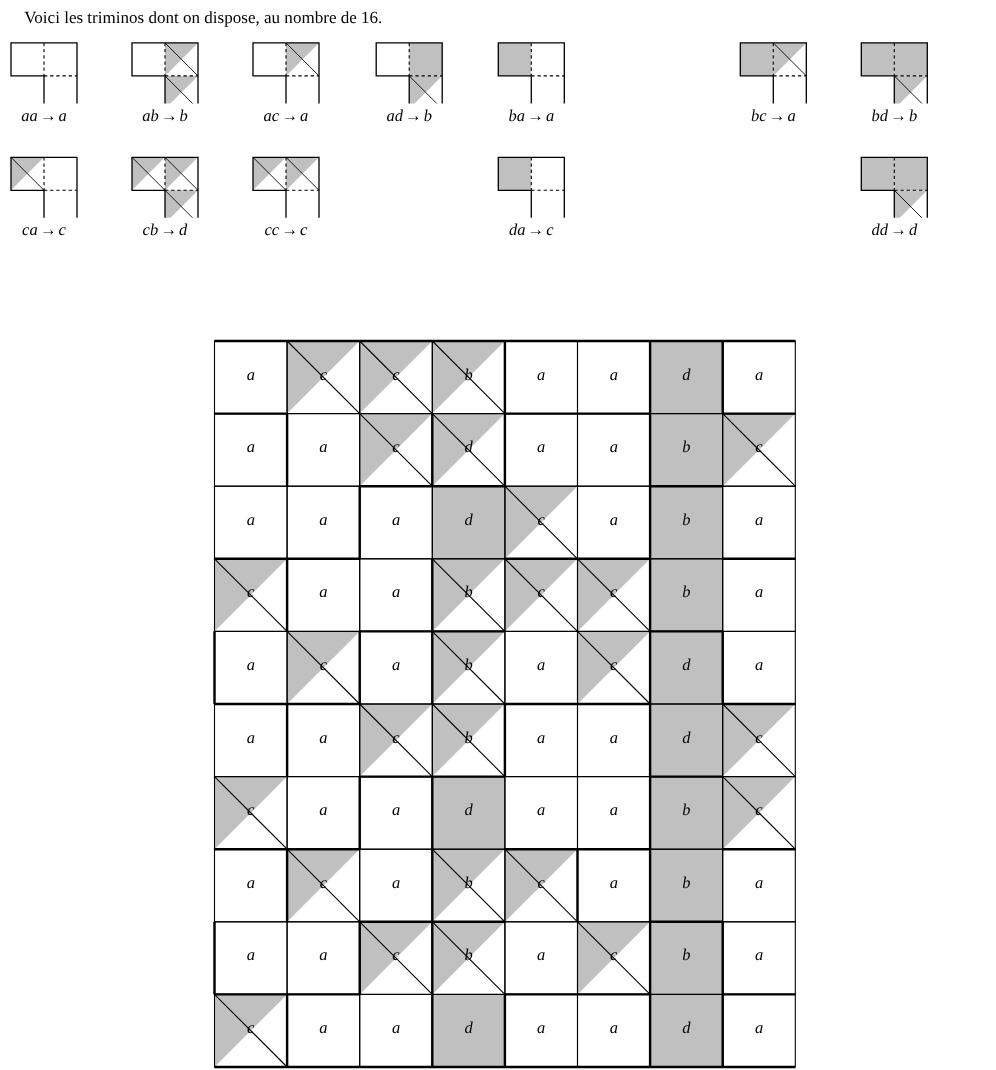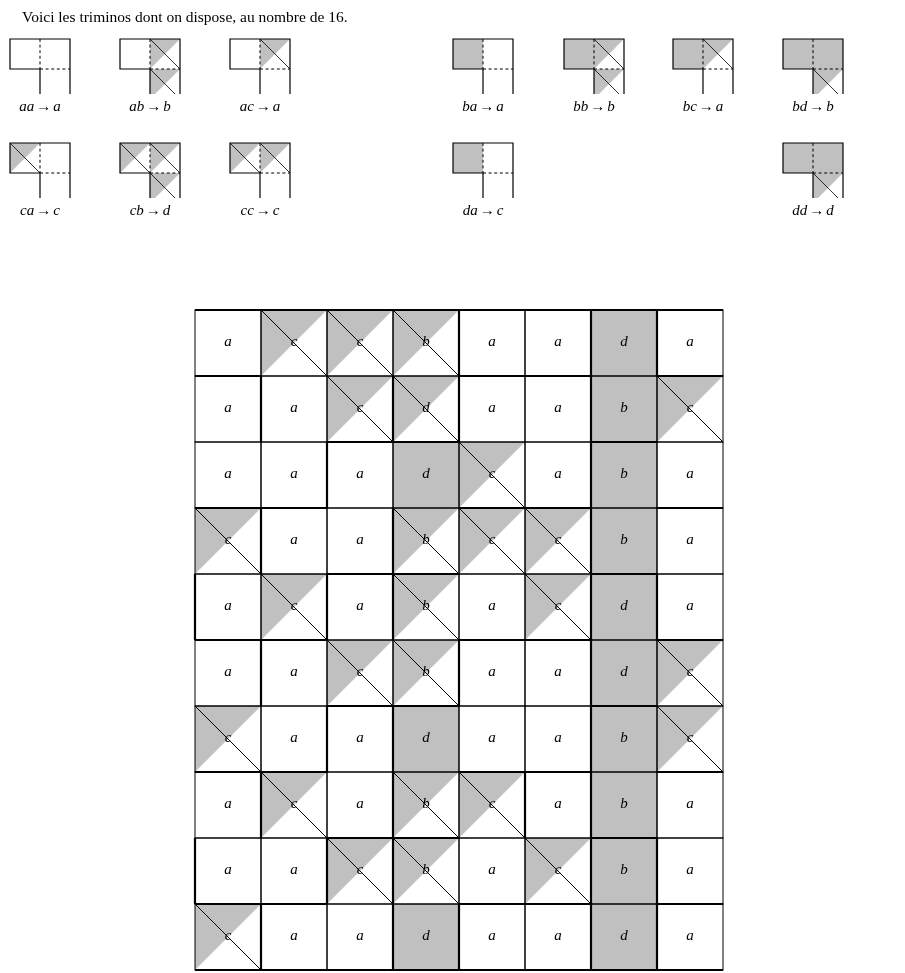--- a/index.html
+++ b/index.html
@@ -134,45 +134,43 @@
             <rect x="55" y="7" width="30" height="30" fill="#fff" stroke="none"></rect>
             <polygon points="55,7 85,7 55,37" fill="#c0c0c0" stroke="none"></polygon>
             <rect x="55" y="37" width="30" height="30" fill="#fff" stroke="none"></rect>
             <line x1="55" y1="7" x2="85" y2="37" stroke="#000000" stroke-width="0.8"></line>
             <polygon points="25,7 85,7 85,67 55,67 55,37 25,37" fill="none" stroke="#000000" stroke-width="1.2"></polygon>
             <line x1="55" y1="7" x2="55" y2="37" stroke="#000000" stroke-width="1" stroke-dasharray="3,2.6"></line>
             <line x1="55" y1="37" x2="85" y2="37" stroke="#000000" stroke-width="1" stroke-dasharray="3,2.6"></line>
           </svg>
           <div class="legend-label"><span>ac</span><span class="arrow">→</span><span>a</span></div>
         </div>
+        <div class="legend-item" style="left: 317px;">
+          <svg class="legend-shape" width="110" height="62">
+            <rect x="25" y="7" width="30" height="30" fill="#fff" stroke="none"></rect>
+            <rect x="55" y="7" width="30" height="30" fill="#c0c0c0" stroke="none"></rect>
+            <rect x="55" y="37" width="30" height="30" fill="#fff" stroke="none"></rect>
+            <polygon points="55,37 85,37 55,67" fill="#c0c0c0" stroke="none"></polygon>
+            <line x1="55" y1="37" x2="85" y2="67" stroke="#000000" stroke-width="0.8"></line>
+            <polygon points="25,7 85,7 85,67 55,67 55,37 25,37" fill="none" stroke="#000000" stroke-width="1.2"></polygon>
+            <line x1="55" y1="7" x2="55" y2="37" stroke="#000000" stroke-width="1" stroke-dasharray="3,2.6"></line>
+            <line x1="55" y1="37" x2="85" y2="37" stroke="#000000" stroke-width="1" stroke-dasharray="3,2.6"></line>
+          </svg>
+          <div class="legend-label"><span>ad</span><span class="arrow">→</span><span>b</span></div>
+        </div>
         <div class="legend-item" style="left: 428px;">
           <svg class="legend-shape" width="110" height="62">
             <rect x="25" y="7" width="30" height="30" fill="#c0c0c0" stroke="none"></rect>
             <rect x="55" y="7" width="30" height="30" fill="#fff" stroke="none"></rect>
             <rect x="55" y="37" width="30" height="30" fill="#fff" stroke="none"></rect>
             <polygon points="25,7 85,7 85,67 55,67 55,37 25,37" fill="none" stroke="#000000" stroke-width="1.2"></polygon>
             <line x1="55" y1="7" x2="55" y2="37" stroke="#000000" stroke-width="1" stroke-dasharray="3,2.6"></line>
             <line x1="55" y1="37" x2="85" y2="37" stroke="#000000" stroke-width="1" stroke-dasharray="3,2.6"></line>
           </svg>
           <div class="legend-label"><span>ba</span><span class="arrow">→</span><span>a</span></div>
-        </div>
-        <div class="legend-item" style="left: 539px;">
-          <svg class="legend-shape" width="110" height="62">
-            <rect x="25" y="7" width="30" height="30" fill="#c0c0c0" stroke="none"></rect>
-            <rect x="55" y="7" width="30" height="30" fill="#fff" stroke="none"></rect>
-            <polygon points="55,7 85,7 55,37" fill="#c0c0c0" stroke="none"></polygon>
-            <rect x="55" y="37" width="30" height="30" fill="#fff" stroke="none"></rect>
-            <polygon points="55,37 85,37 55,67" fill="#c0c0c0" stroke="none"></polygon>
-            <line x1="55" y1="7" x2="85" y2="37" stroke="#000000" stroke-width="0.8"></line>
-            <line x1="55" y1="37" x2="85" y2="67" stroke="#000000" stroke-width="0.8"></line>
-            <polygon points="25,7 85,7 85,67 55,67 55,37 25,37" fill="none" stroke="#000000" stroke-width="1.2"></polygon>
-            <line x1="55" y1="7" x2="55" y2="37" stroke="#000000" stroke-width="1" stroke-dasharray="3,2.6"></line>
-            <line x1="55" y1="37" x2="85" y2="37" stroke="#000000" stroke-width="1" stroke-dasharray="3,2.6"></line>
-          </svg>
-          <div class="legend-label"><span>bb</span><span class="arrow">→</span><span>b</span></div>
         </div>
         <div class="legend-item" style="left: 648px; text-decoration: underline;">
           <svg class="legend-shape" width="110" height="62">
             <rect x="25" y="7" width="30" height="30" fill="#c0c0c0" stroke="none"></rect>
             <rect x="55" y="7" width="30" height="30" fill="#fff" stroke="none"></rect>
             <polygon points="55,7 85,7 55,37" fill="#c0c0c0" stroke="none"></polygon>
             <rect x="55" y="37" width="30" height="30" fill="#fff" stroke="none"></rect>
             <line x1="55" y1="7" x2="85" y2="37" stroke="#000000" stroke-width="0.8"></line>
             <polygon points="25,7 85,7 85,67 55,67 55,37 25,37" fill="none" stroke="#000000" stroke-width="1.2"></polygon>
             <line x1="55" y1="7" x2="55" y2="37" stroke="#000000" stroke-width="1" stroke-dasharray="3,2.6"></line>

